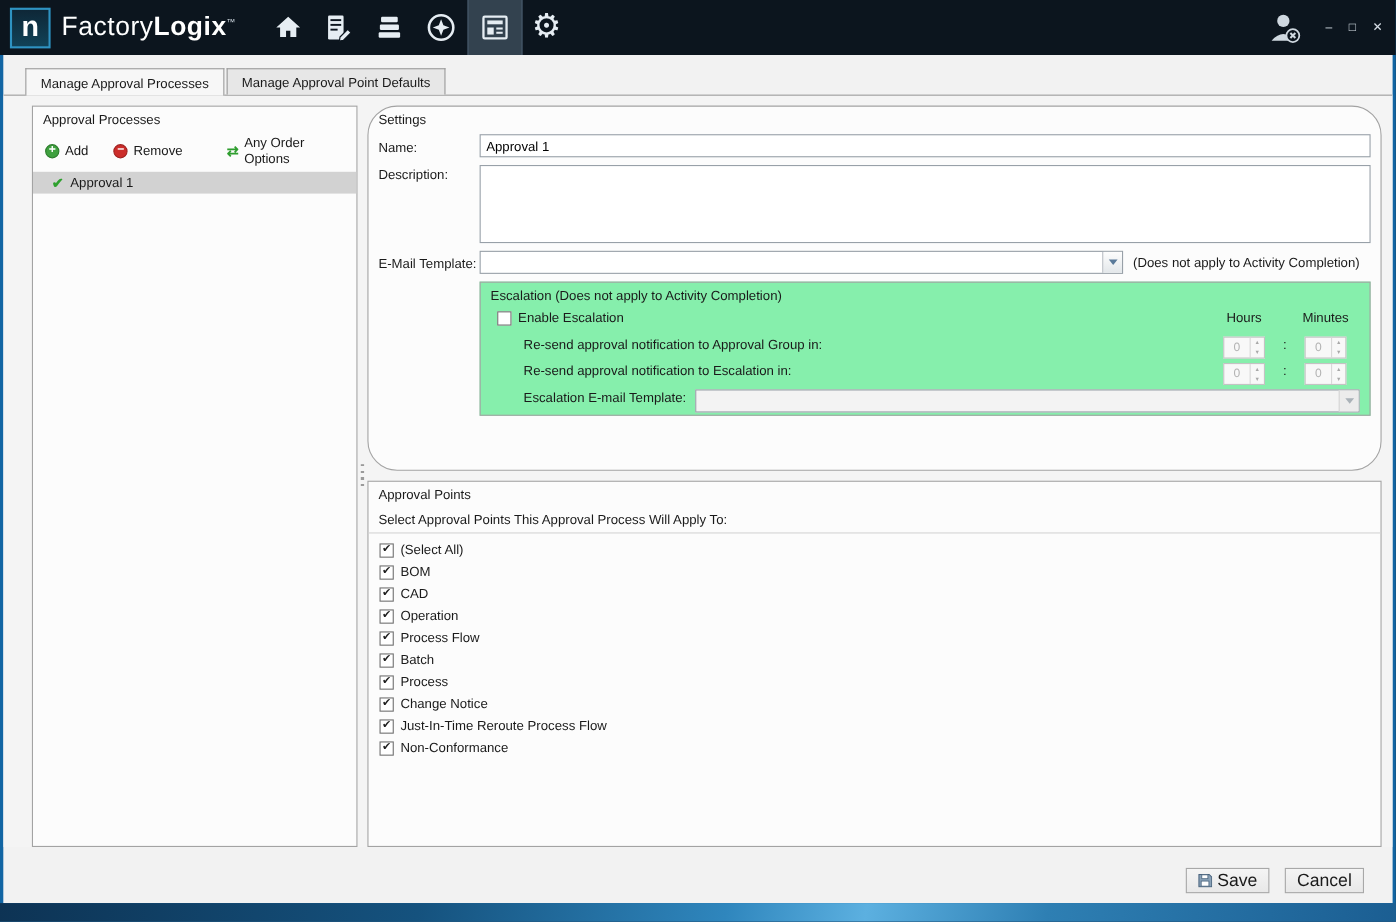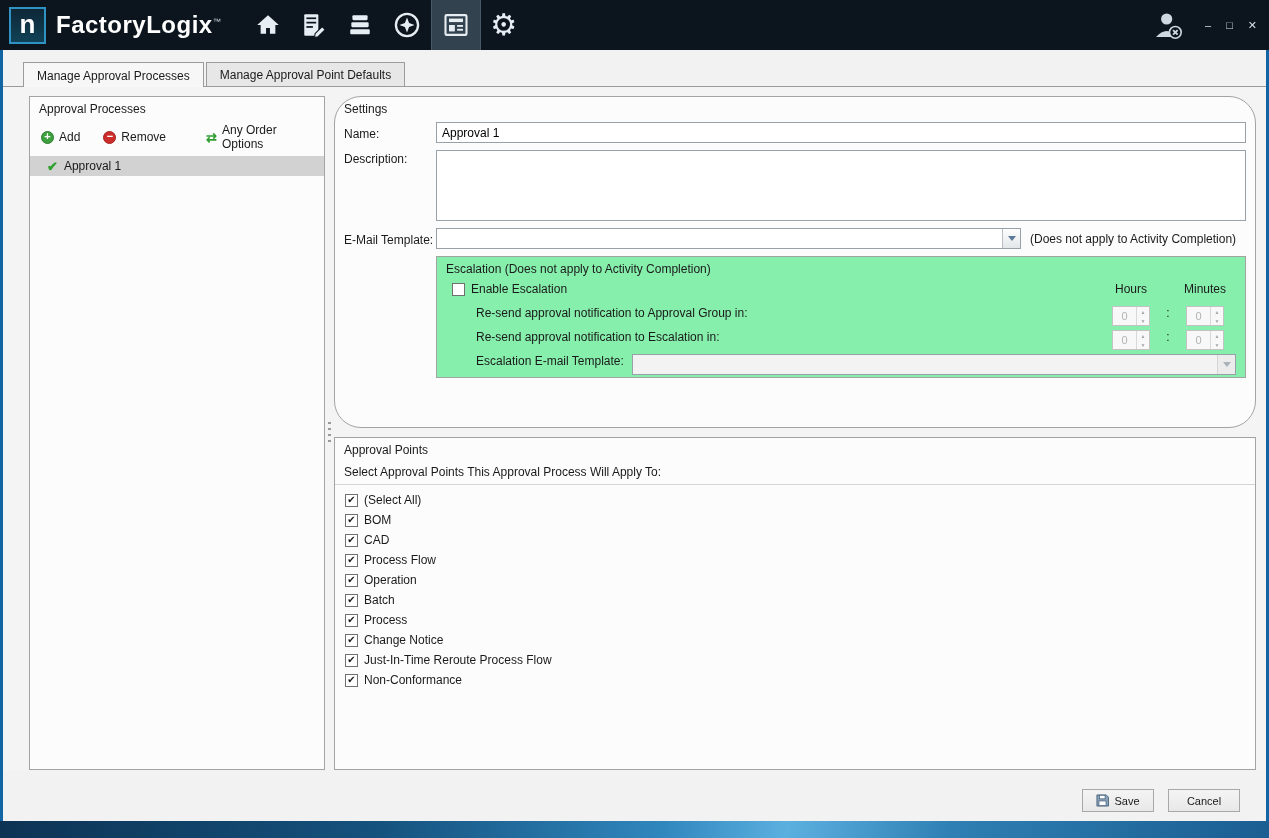--- a/index.html
+++ b/index.html
@@ -24,21 +24,21 @@
     flex: 0 0 auto;
   }
   .logo-box {
     width: 37px; height: 37px; margin-left: 9px;
     border: 2px solid #2e93c2;
     background: linear-gradient(180deg,#0e2737,#114257);
     display: flex; align-items: center; justify-content: center;
   }
   .logo-box span { color:#fff; font-size:26px; font-weight:bold; line-height:1; margin-top:-3px; }
   .brand { margin-left: 10px; color: #fff; font-size: 24px; letter-spacing: .5px; white-space: nowrap; }
-  .brand .light { font-weight: 700; }
+  .brand .light { font-weight: 400; }
   .brand b { font-weight: 700; }
   .brand sup { font-size: 8px; color:#cfd8e0; }
   .nav { display: flex; align-items: center; margin-left: 24px; height: 50px; }
   .nav-btn {
     height: 50px; padding: 0 9px;
     display: flex; align-items: center; justify-content: center;
     cursor: pointer;
   }
   .nav-btn.active { background: #33424f; border-left:1px solid #46586a; border-right:1px solid #46586a; }
   .nav-btn svg { display:block; }
@@ -161,21 +161,21 @@
   .points-list { padding: 5px 0 0 0; overflow: hidden; }
   .point-row { display: flex; align-items: center; gap: 6px; padding: 3px 10px; }
 
   
   .footer { flex: 0 0 auto; display: flex; justify-content: flex-end; align-items: center; gap: 14px; padding: 19px 26px 9px 26px; }
   .btn {
     min-width: 72px; height: 23px;
     border: 1px solid #a8a8a8;
     background: linear-gradient(180deg,#f4f4f4,#e8e8e8);
     display: flex; align-items: center; justify-content: center; gap: 5px;
-    cursor: pointer; font-size: 11px; padding: 0 10px;
+    cursor: pointer; font-size: 16px; padding: 0 10px;
   }
 
   
   .bottom-strip {
     height: 17px; flex: 0 0 auto;
     background: linear-gradient(100deg,#0d3354 0%,#15527e 30%,#2f86bd 52%,#5cb0e0 62%,#2e7fb3 75%,#1b5e92 100%);
   }
 </style>
 </head>
 <body>
@@ -394,25 +394,25 @@
             <div class="point-row">
                 <span class="cb checked"></span>
                 <span>BOM</span>
               </div>
             <div class="point-row">
                 <span class="cb checked"></span>
                 <span>CAD</span>
               </div>
             <div class="point-row">
                 <span class="cb checked"></span>
+                <span>Operation</span>
+              </div>
+            <div class="point-row">
+                <span class="cb checked"></span>
                 <span>Process Flow</span>
-              </div>
-            <div class="point-row">
-                <span class="cb checked"></span>
-                <span>Operation</span>
               </div>
             <div class="point-row">
                 <span class="cb checked"></span>
                 <span>Batch</span>
               </div>
             <div class="point-row">
                 <span class="cb checked"></span>
                 <span>Process</span>
               </div>
             <div class="point-row">

